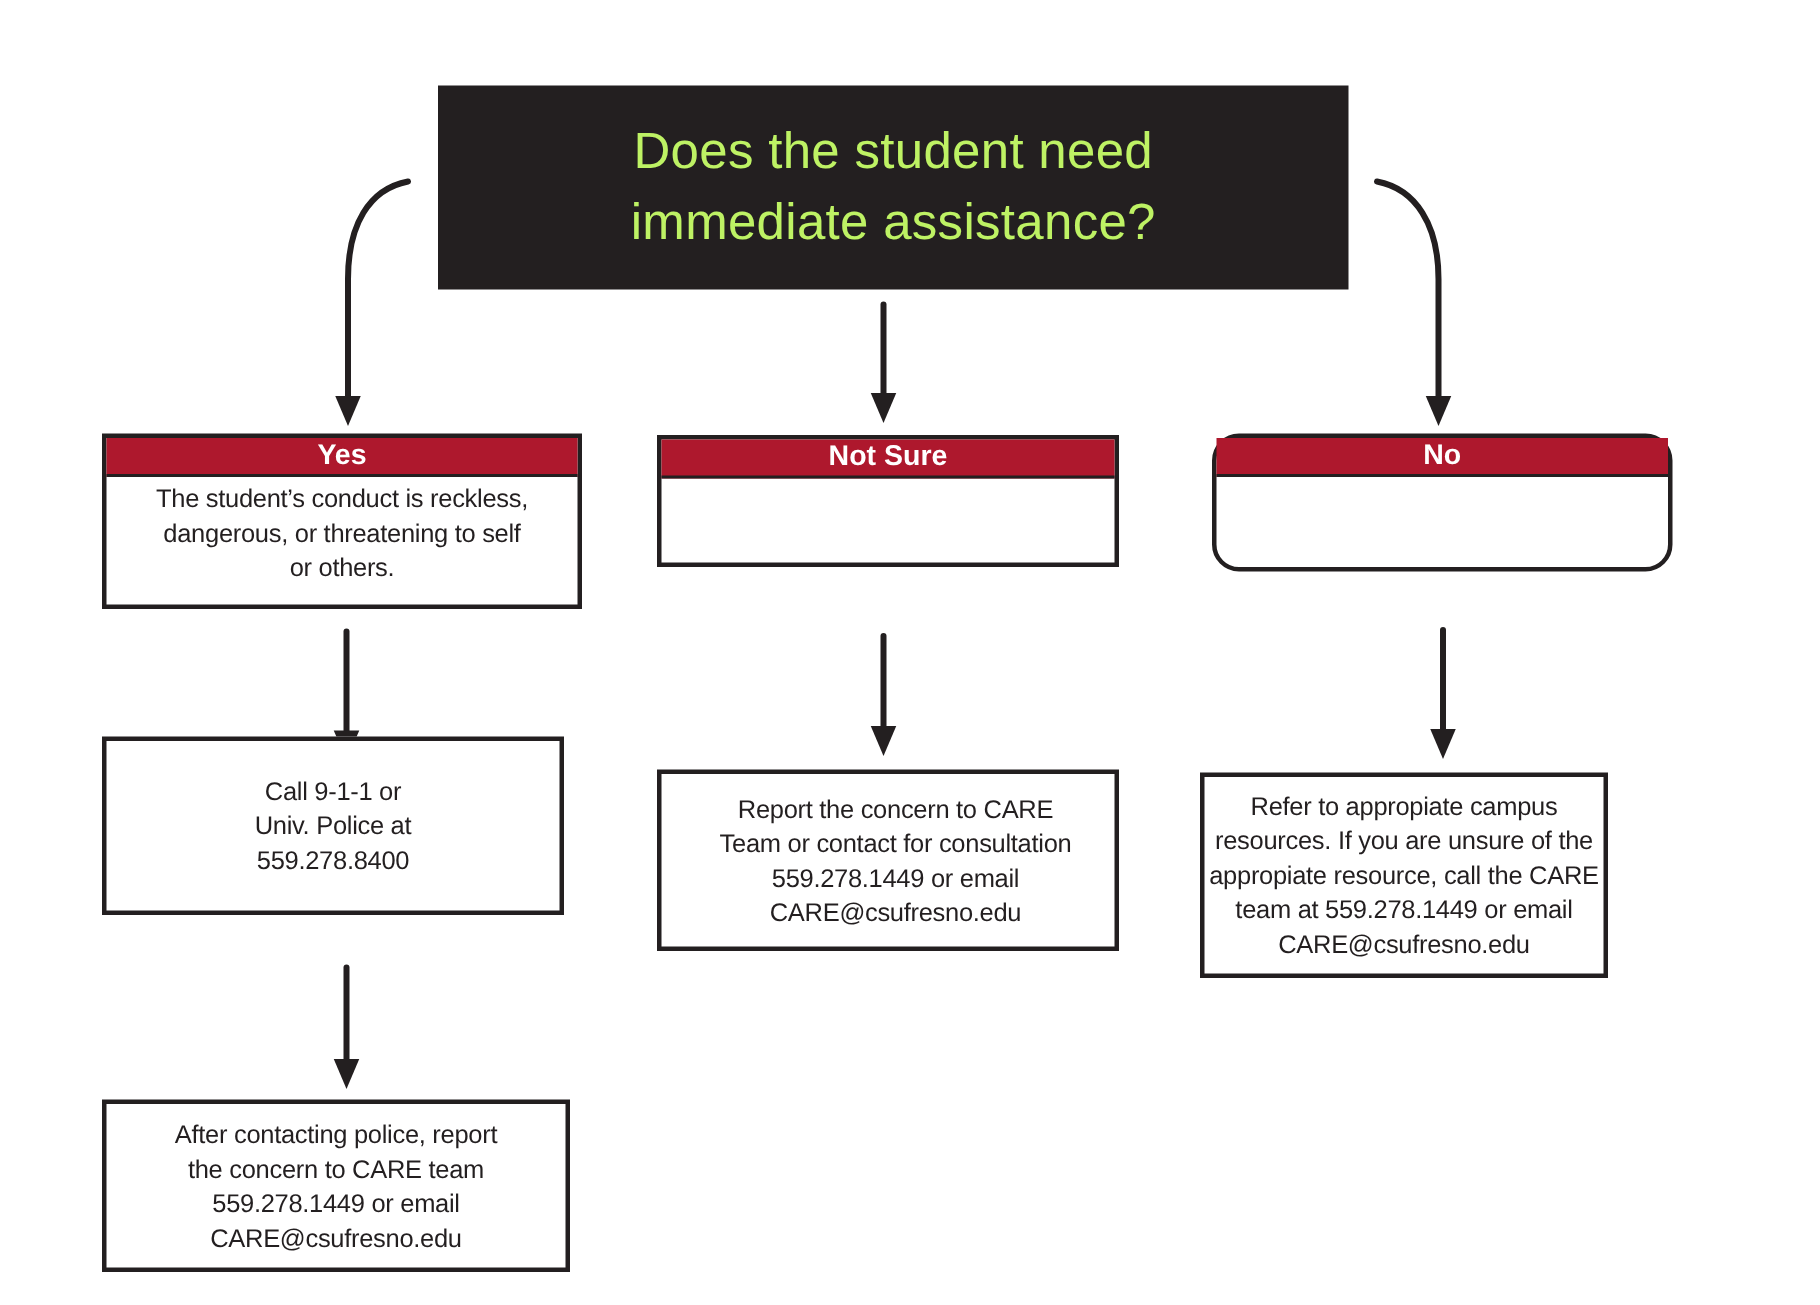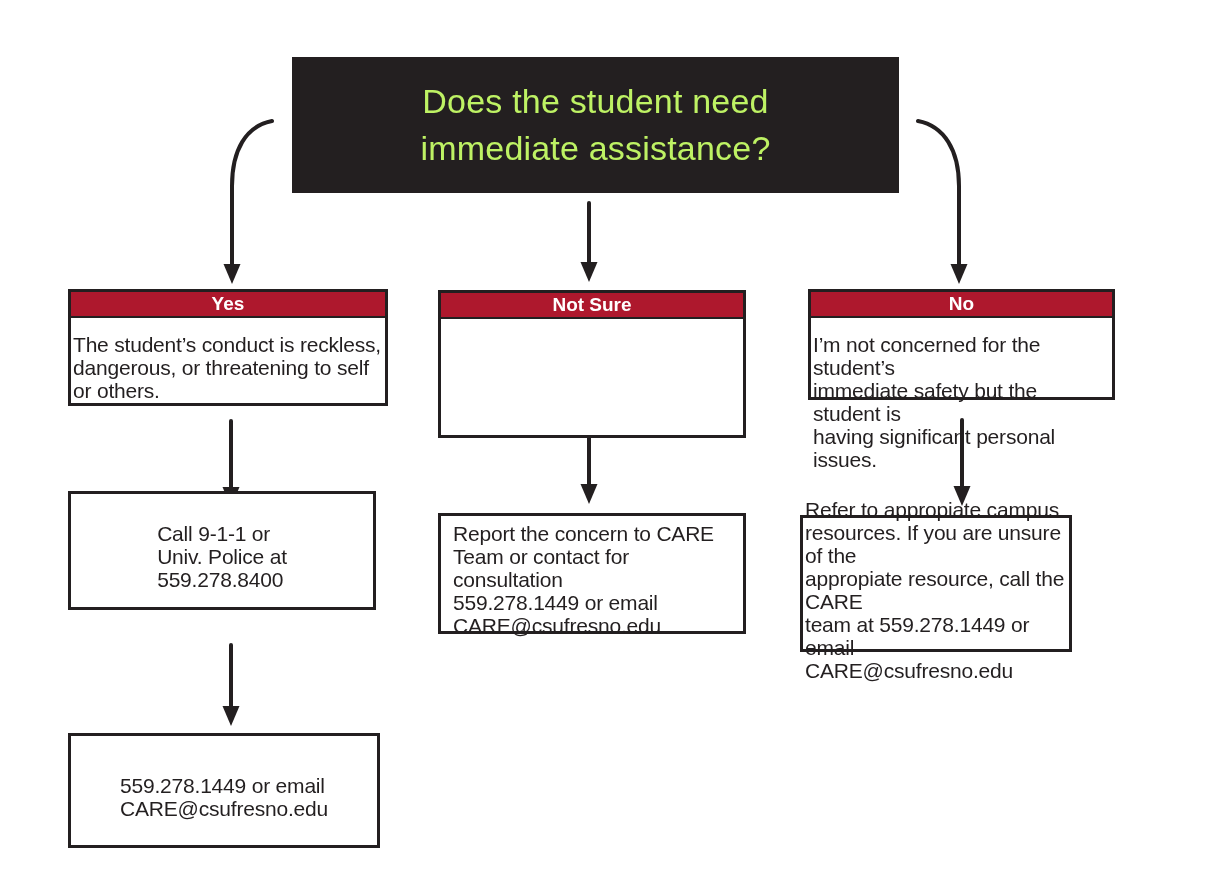--- a/index.html
+++ b/index.html
@@ -41,35 +41,35 @@
     background: var(--red, #ae182d);
     border-bottom: 2px solid var(--ink, #231f20);
     color: #ffffff;
     font-weight: bold;
     font-size: 19px;
     height: 24px;
     line-height: 24px;
     text-align: center;
   }
   .body {
-    font-size: 21px;
+    font-size: 17px;
     line-height: 23px;
     letter-spacing: -0.2px;
+    text-align: center;
     color: var(--ink, #231f20);
     padding: 3px 2px 0 2px;
-    margin-top: 12px;
   }
   .node.action { display: flex; align-items: center; justify-content: center; }
   .node.action .body { padding: 0 2px; }
   .body b { font-weight: normal; }
 
   
   #box-yes      { left: 68px;  top: 289px; width: 320px; height: 117px; }
-  #box-notsure  { left: 438px; top: 290px; width: 308px; height: 148px; }
-  #box-no       { left: 808px; top: 289px; width: 307px; height: 111px; }
+  #box-notsure  { left: 438px; top: 290px; width: 308px; height: 88px; }
+  #box-no       { left: 808px; top: 289px; width: 307px; height: 92px; border-radius: 18px; }
 
   
   #box-call     { left: 68px;  top: 491px; width: 308px; height: 119px; }
   #box-report   { left: 438px; top: 513px; width: 308px; height: 121px; padding-left: 10px; }
   #box-refer    { left: 800px; top: 515px; width: 272px; height: 137px; }
 
   
   #box-after    { left: 68px;  top: 733px; width: 312px; height: 115px; }
 
   
@@ -124,23 +124,20 @@
 dangerous, or threatening to self
 or others.</div>
   </div>
 
   <div class="node" id="box-notsure">
     <div class="bar">Not Sure</div>
   </div>
 
   <div class="node" id="box-no">
     <div class="bar">No</div>
-    <div class="body pre">I’m not concerned for the student’s
-immediate safety but the student is
-having significant personal issues.</div>
   </div>
 
   <div class="node action" id="box-call">
     <div class="body"><span class="pre">Call 9-1-1 or
 Univ. Police at
 559.278.8400</span></div>
   </div>
 
   <div class="node action" id="box-report">
     <div class="body"><span class="pre">Report the concern to CARE
@@ -151,17 +148,19 @@
 
   <div class="node action" id="box-refer">
     <div class="body"><span class="pre">Refer to appropiate campus
 resources. If you are unsure of the
 appropiate resource, call the CARE
 team at </span><b class="pre">559.278.1449</b><span class="pre"> or email
 </span><b class="pre">CARE@csufresno.edu</b></div>
   </div>
 
   <div class="node action" id="box-after">
-    <div class="body"><b class="pre">559.278.1449</b><span class="pre"> or email
+    <div class="body"><span class="pre">After contacting police, report
+the concern to CARE team
+</span><b class="pre">559.278.1449</b><span class="pre"> or email
 </span><b class="pre">CARE@csufresno.edu</b></div>
   </div>
 
 </div>
 
 </body></html>

